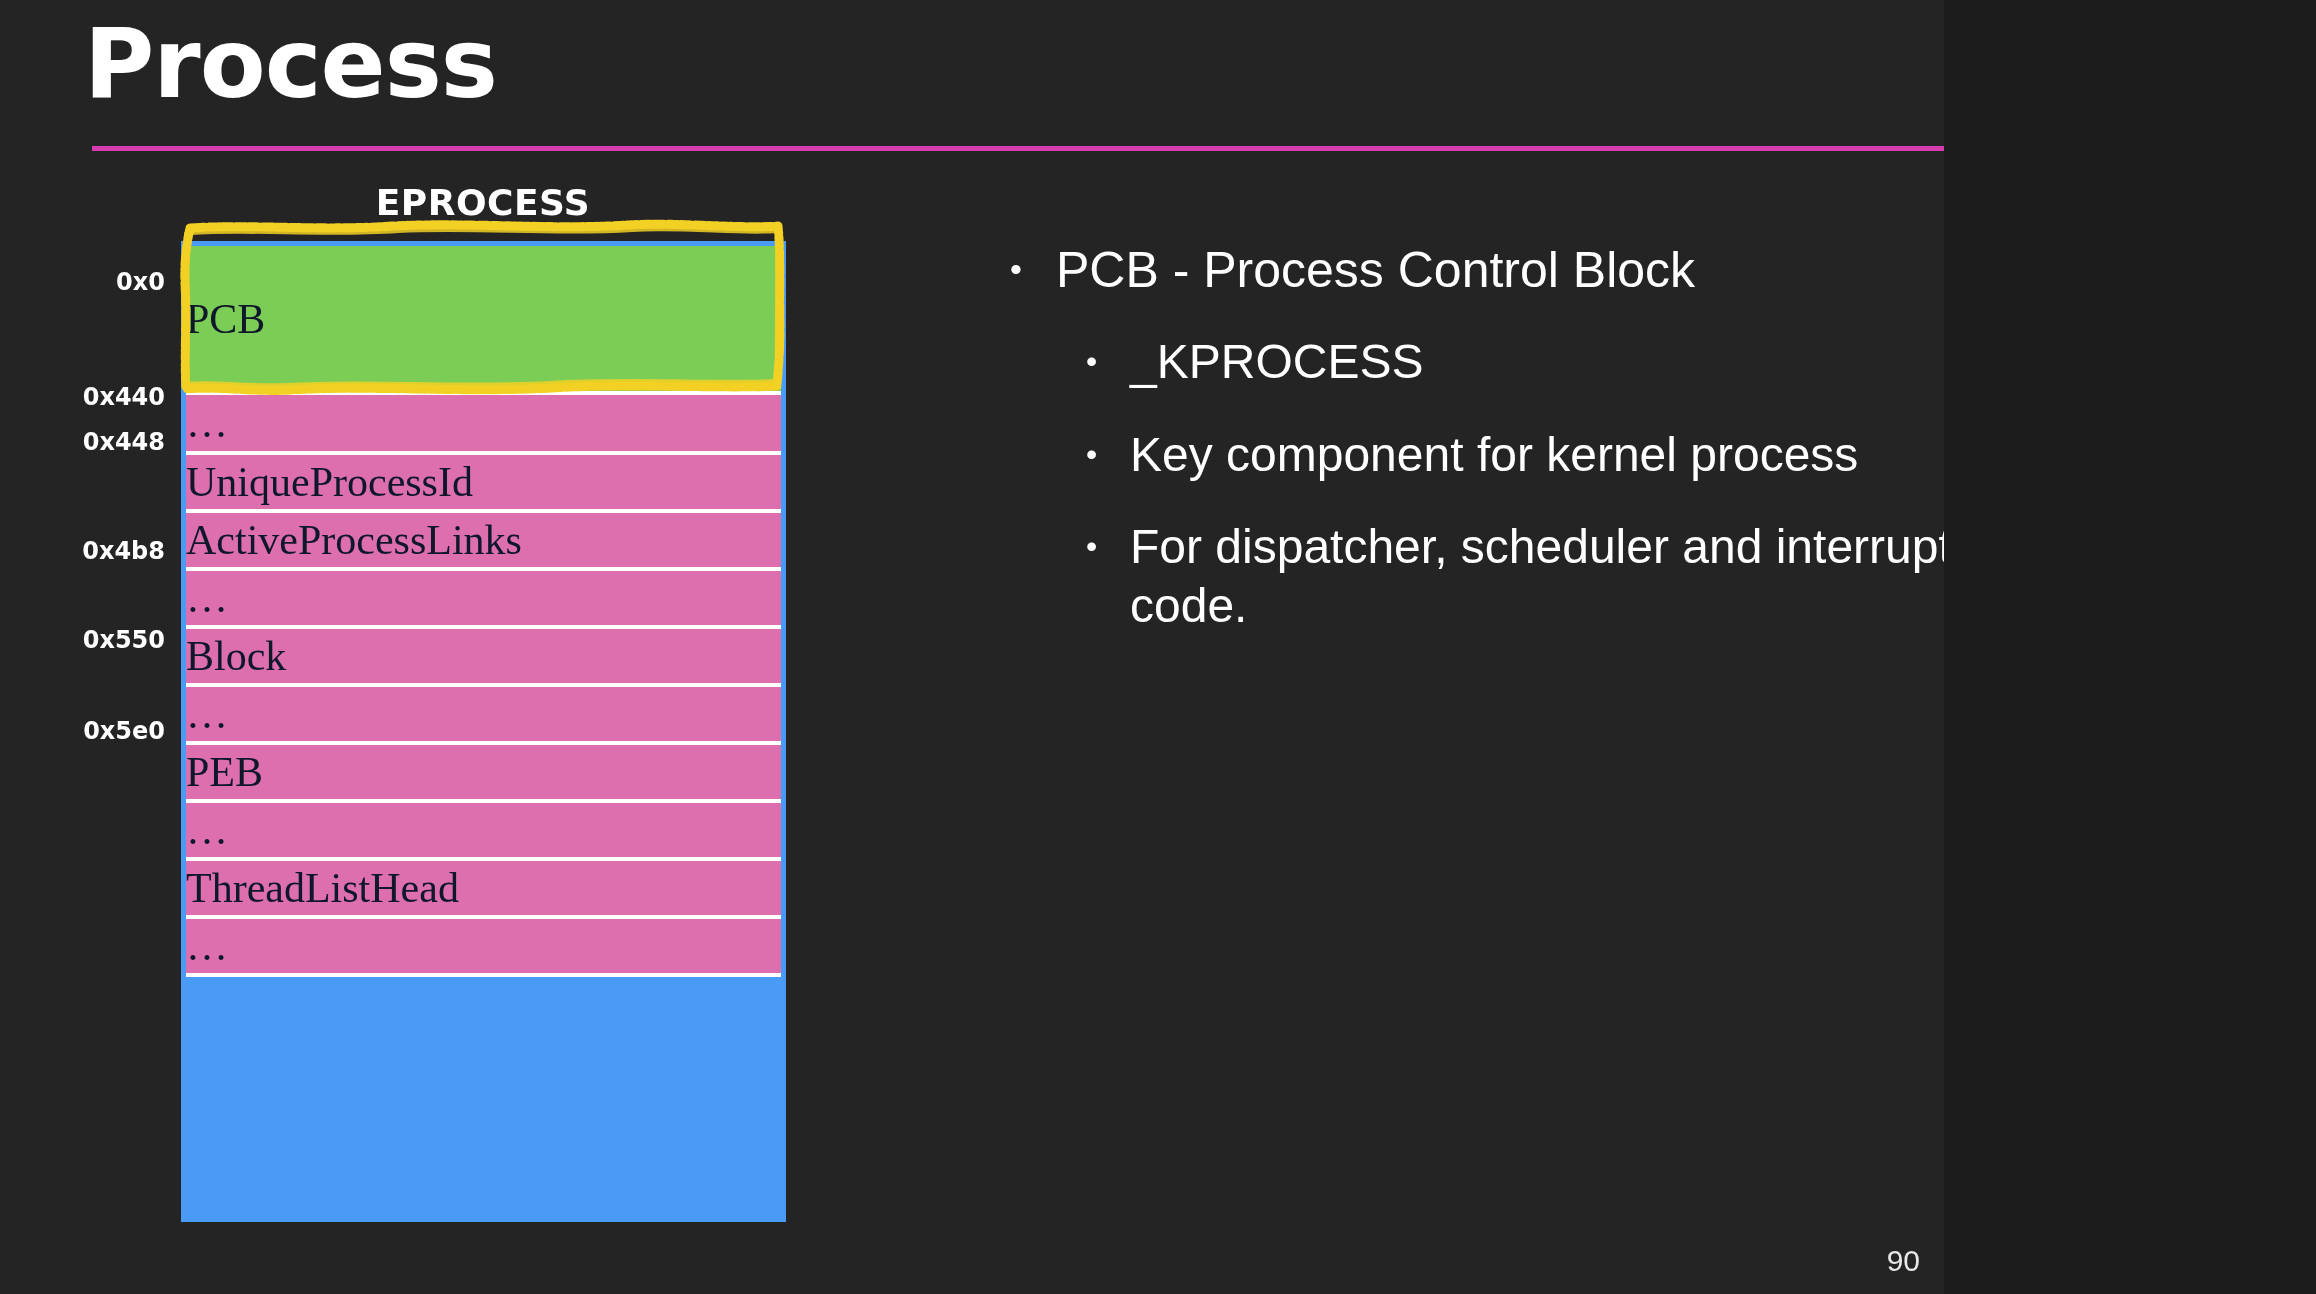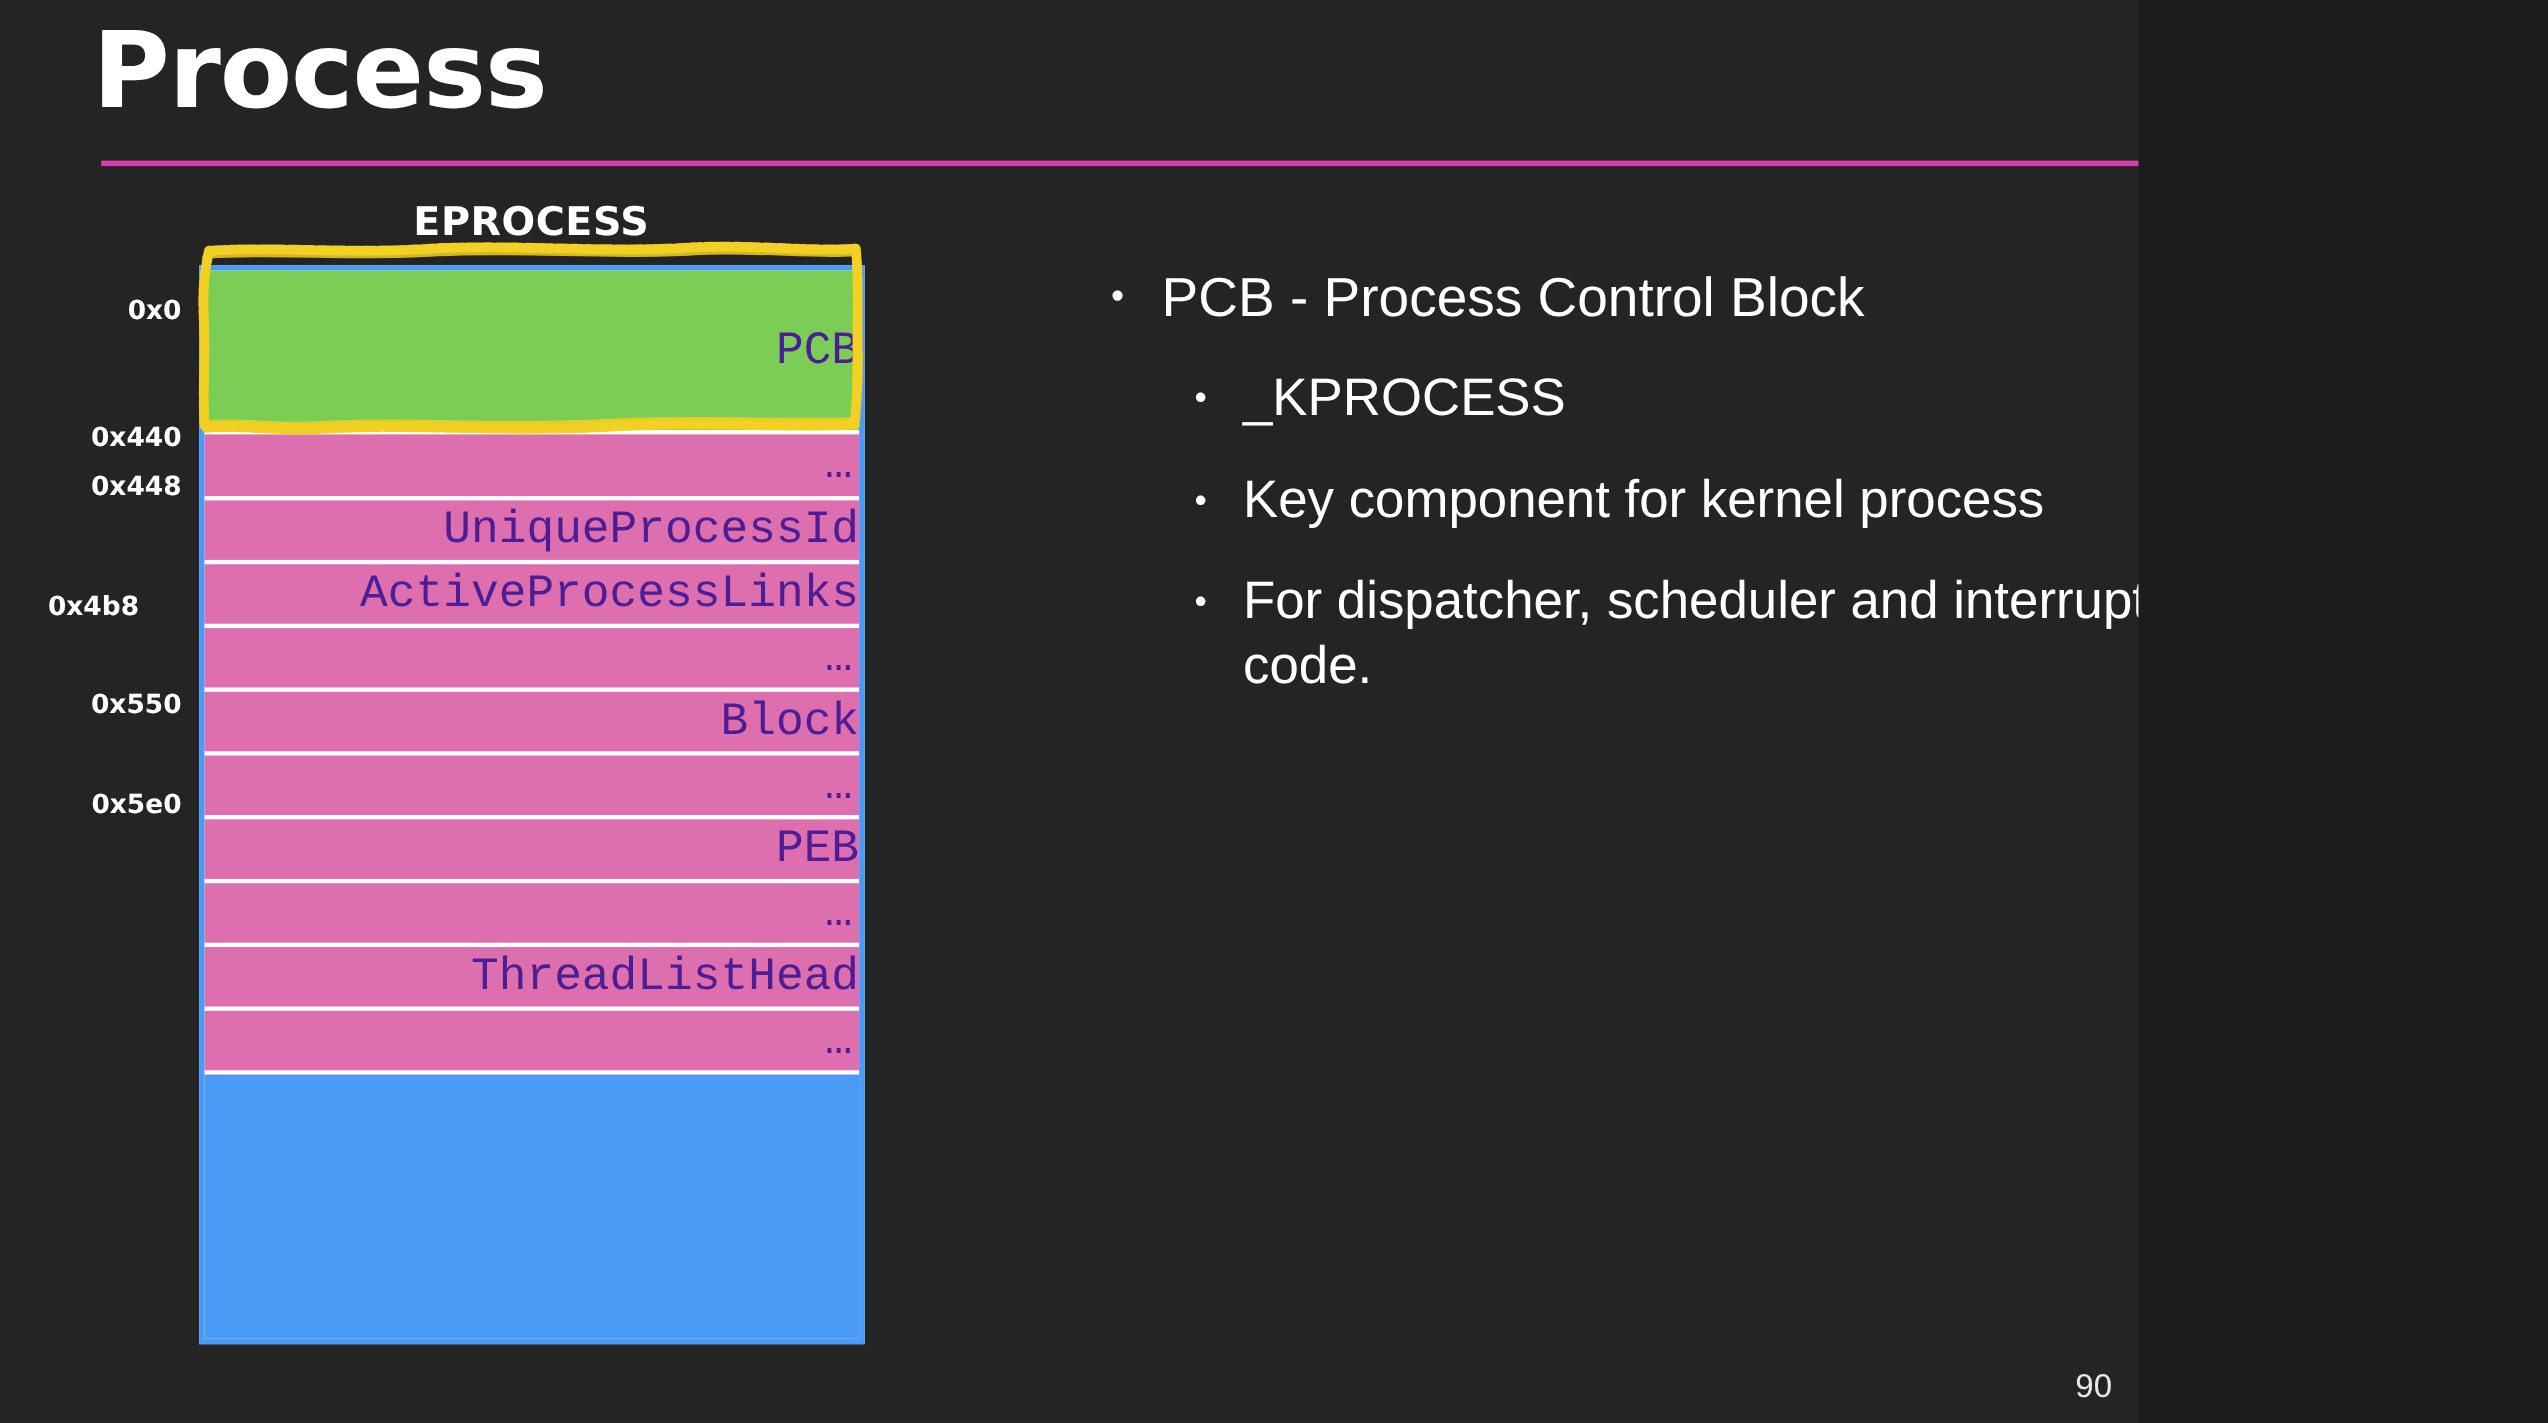--- a/index.html
+++ b/index.html
@@ -70,26 +70,26 @@
   }
   .mem-inner {
     position: absolute;
     inset: 0;
     display: flex;
     flex-direction: column;
   }
   .mem-seg {
     position: relative;
     box-sizing: border-box;
-    color: #4c1d95;
+    color: #0f172a;
     display: flex;
     align-items: center;
-    justify-content: flex-end;
+    justify-content: flex-start;
     font-size: 42px;
-    font-family: Liberation Mono, monospace;
+    font-family: Liberation Serif, serif;
     border-bottom: 4px solid #ffffff;
     overflow: hidden;
   }
   .seg-pcb {
     background: #7ccd55;
     height: 149px;
     border-bottom: 4px solid #ffffff;
   }
   .seg-pink {
     background: #dd6fae;
@@ -229,21 +229,21 @@
             <span class="seg-ellipsis">…</span>
           </div>
           <div class="mem-seg seg-blue"></div>
         </div>
     </div>
 
     <div id="offset-host">
         <div class="offset" style="top: 268px; left: 5px;">0x0</div>
         <div class="offset" style="top: 383px; left: 5px;">0x440</div>
         <div class="offset" style="top: 428px; left: 5px;">0x448</div>
-        <div class="offset" style="top: 537px; left: 5px; text-align: center;">0x4b8</div>
+        <div class="offset" style="top: 537px; left: 5px;">0x4b8</div>
         <div class="offset" style="top: 626px; left: 5px;">0x550</div>
         <div class="offset" style="top: 717px; left: 5px;">0x5e0</div>
       </div>
 
     <div class="highlight-box">
       <svg viewBox="0 0 640 185" preserveAspectRatio="none" aria-hidden="true">
         <path d="M30,14 C90,10 160,17 232,12 C310,8 390,16 468,11 C520,8 580,15 618,12
                  C621,40 619,80 620,112 C620,140 618,158 617,172
                  C560,175 470,169 392,174 C300,179 210,171 130,176 C92,178 56,172 26,175
                  C24,140 27,104 25,70 C24,46 27,28 30,14 Z" fill="none" stroke="#f2d024" stroke-width="9" stroke-linecap="round" stroke-linejoin="round" stroke-dasharray="2 3 5 2 3 4 6 2"></path>

